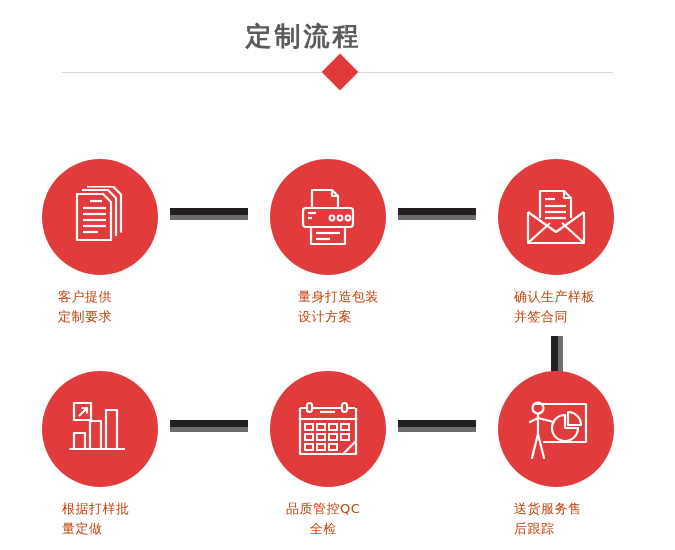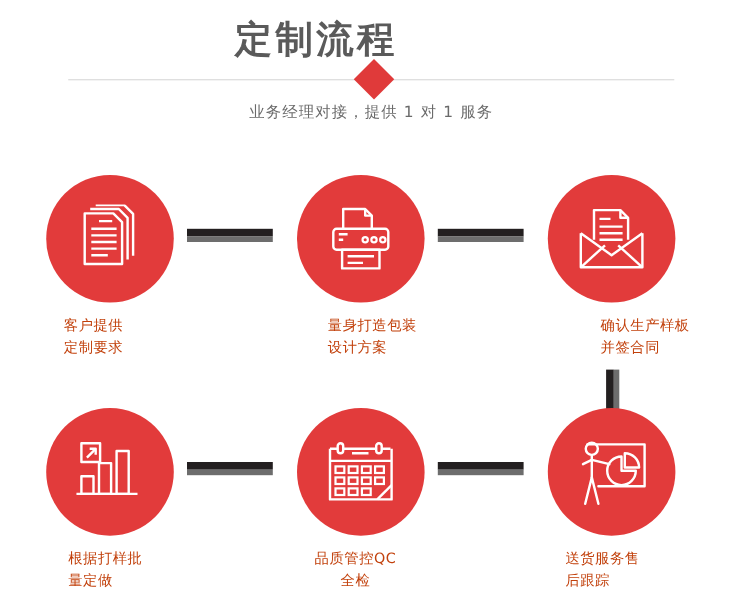--- a/index.html
+++ b/index.html
@@ -10,23 +10,24 @@
     overflow:hidden;
     position:relative;
   }
   .page{position:relative;width:675px;height:550px;}
 
   
   .header{position:absolute;left:0;top:0;width:675px;height:130px;}
   .title{
     position:absolute;left:0;top:16px;width:575px;
     text-align:center;
-    font-size:34px;font-weight:bold;color:#5a5a5a;
+    font-size:26px;font-weight:bold;color:#5a5a5a;
     letter-spacing:3px;
     line-height:40px;
+    padding-left:16px;
   }
   .rule{
     position:absolute;left:62px;top:72px;width:551px;height:1px;
     background:#d8d8d8;
   }
   .diamond{
     position:absolute;left:327px;top:59px;width:26px;height:26px;
     background:#e03a3a;
     transform:rotate(45deg);
   }
@@ -66,21 +67,20 @@
 </style>
 </head>
 <body>
 
 <div class="page">
 
   <div class="header">
     <div class="title">定制流程</div>
     <div class="rule"></div>
     <div class="diamond"></div>
-    <div class="subtitle">业务经理对接，提供 1 对 1 服务</div>
   </div>
 
   <div class="node" style="left:42px;top:159px;">
     <div class="circle">
       <svg width="62" height="62" viewBox="0 0 62 62">
         <g fill="none" stroke="#ffffff" stroke-width="2.2" stroke-linejoin="round">
           <path d="M8 8 h26 l8 8 v38 h-34 z"></path>
           <path d="M13 4 h26 l8 8 v38"></path>
           <path d="M18 0.5 h26 l8 8 v38"></path>
         </g>
@@ -140,21 +140,21 @@
           <path d="M60 55 L38 35"></path>
         </g>
         <g stroke="#ffffff" stroke-width="2.2" stroke-linecap="butt">
           <line x1="21" y1="11" x2="31" y2="11"></line>
           <line x1="21" y1="18" x2="42" y2="18"></line>
           <line x1="21" y1="24" x2="42" y2="24"></line>
           <line x1="21" y1="30" x2="42" y2="30"></line>
         </g>
       </svg>
     </div>
-    <div class="label" style="left:16px;top:128px;margin-left:32px;">确认生产样板
+    <div class="label" style="left:16px;top:128px;">确认生产样板
 并签合同</div>
   </div>
 
   <div class="conn-v" style="left:551px;top:336px;"></div>
 
   <div class="node" style="left:42px;top:371px;">
     <div class="circle">
       <svg width="62" height="56" viewBox="0 0 62 56">
         <g fill="none" stroke="#ffffff" stroke-width="2.2" stroke-linejoin="round">
           <rect x="5" y="2" width="17" height="17"></rect>

